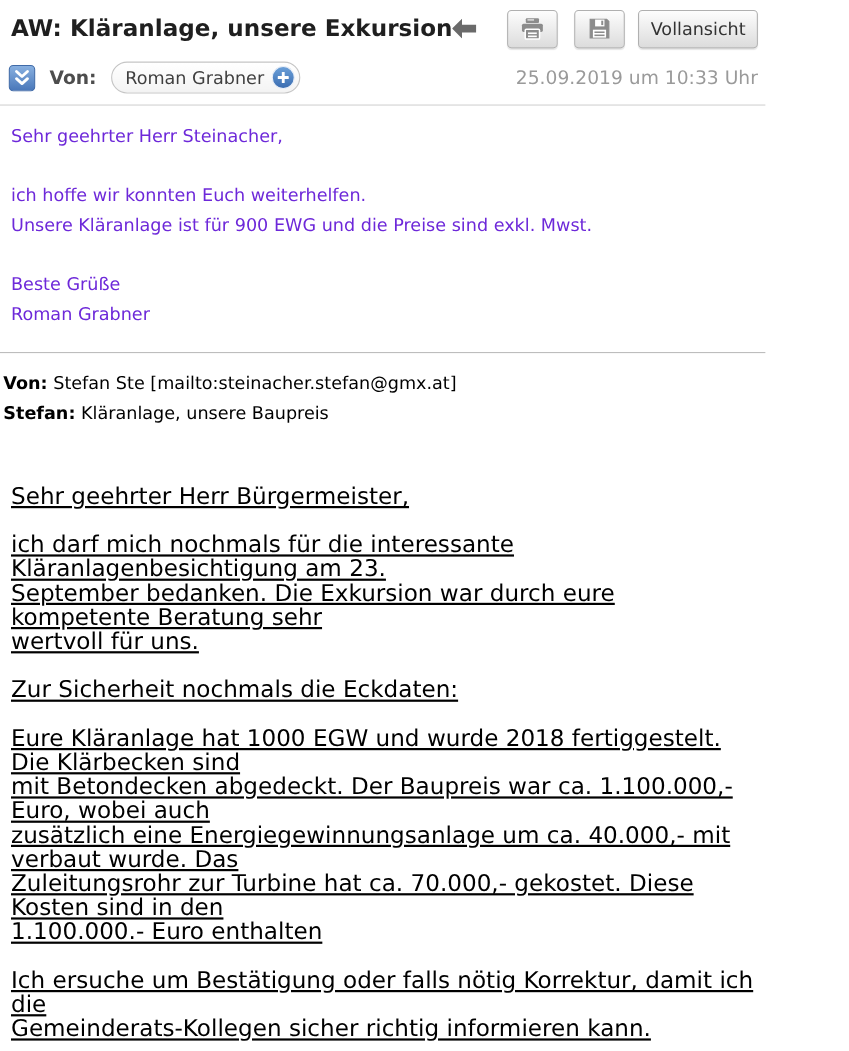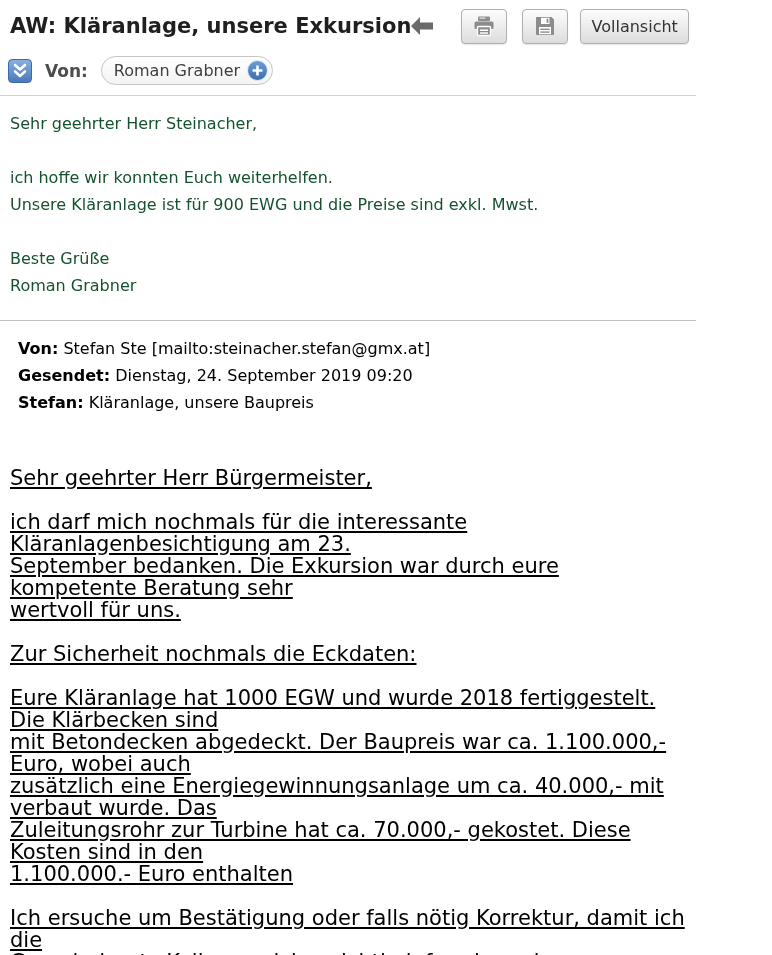--- a/index.html
+++ b/index.html
@@ -72,30 +72,30 @@
     display: flex; align-items: center; justify-content: center;
     cursor: pointer;
   }
   .date-text { margin-left: auto; font-size: 17px; color: #9a9a9a; }
 
   .divider { border: none; border-top: 1px solid #d2d2d2; margin: 0; }
 
   
   .reply-text {
     padding: 14px 10px 0 10px;
-    color: #14532d;
+    color: #6d28d9;
     font-size: 16px; line-height: 27px;
     white-space: pre-line;
   }
 
   .quote-divider { margin-top: 21px; border-top: 1px solid #bdbdbd; }
 
   
   .quoted-headers {
-    padding: 14px 10px 0 18px;
+    padding: 14px 10px 0 3px;
     font-size: 16px; line-height: 27px; color: #000;
   }
   .quoted-headers b { font-weight: bold; }
 
   
   .quoted-body {
     margin-top: 51px;
     padding: 0 8px 0 10px;
     font-size: 21px; line-height: 22px; color: #000;
     white-space: pre-line;
@@ -174,37 +174,37 @@
                 <stop offset="1" stop-color="#3a6cb0"></stop>
             </linearGradient>
           </defs>
           <circle cx="10.5" cy="10.5" r="10" fill="url(#pg)" stroke="#e8eef7" stroke-width="1"></circle>
           <rect x="5.5" y="9.2" width="10" height="2.6" rx="0.5" fill="#ffffff"></rect>
           <rect x="9.2" y="5.5" width="2.6" height="10" rx="0.5" fill="#ffffff"></rect>
         </svg>
       </span>
     </div>
 
+    <div class="date-text">25.09.2019 um 10:33 Uhr</div>
   </div>
 
   <hr class="divider">
 
   <div class="reply-text">Sehr geehrter Herr Steinacher,
 
 ich hoffe wir konnten Euch weiterhelfen.
 Unsere Kläranlage ist für 900 EWG und die Preise sind exkl. Mwst.
 
 Beste Grüße
 Roman Grabner</div>
 
   <hr class="divider quote-divider">
 
   <div class="quoted-headers">
     <div><b>Von:</b><span> Stefan Ste [mailto:steinacher.stefan@gmx.at]</span></div>
-    <div><b>Gesendet:</b><span> Dienstag, 24. September 2019 09:20</span></div>
     <div><b>Stefan:</b><span> Kläranlage, unsere Baupreis</span></div>
   </div>
 
   <div class="quoted-body">Sehr geehrter Herr Bürgermeister,
 
 ich darf mich nochmals für die interessante Kläranlagenbesichtigung am 23.
 September bedanken. Die Exkursion war durch eure kompetente Beratung sehr
 wertvoll für uns.
 
 Zur Sicherheit nochmals die Eckdaten:

